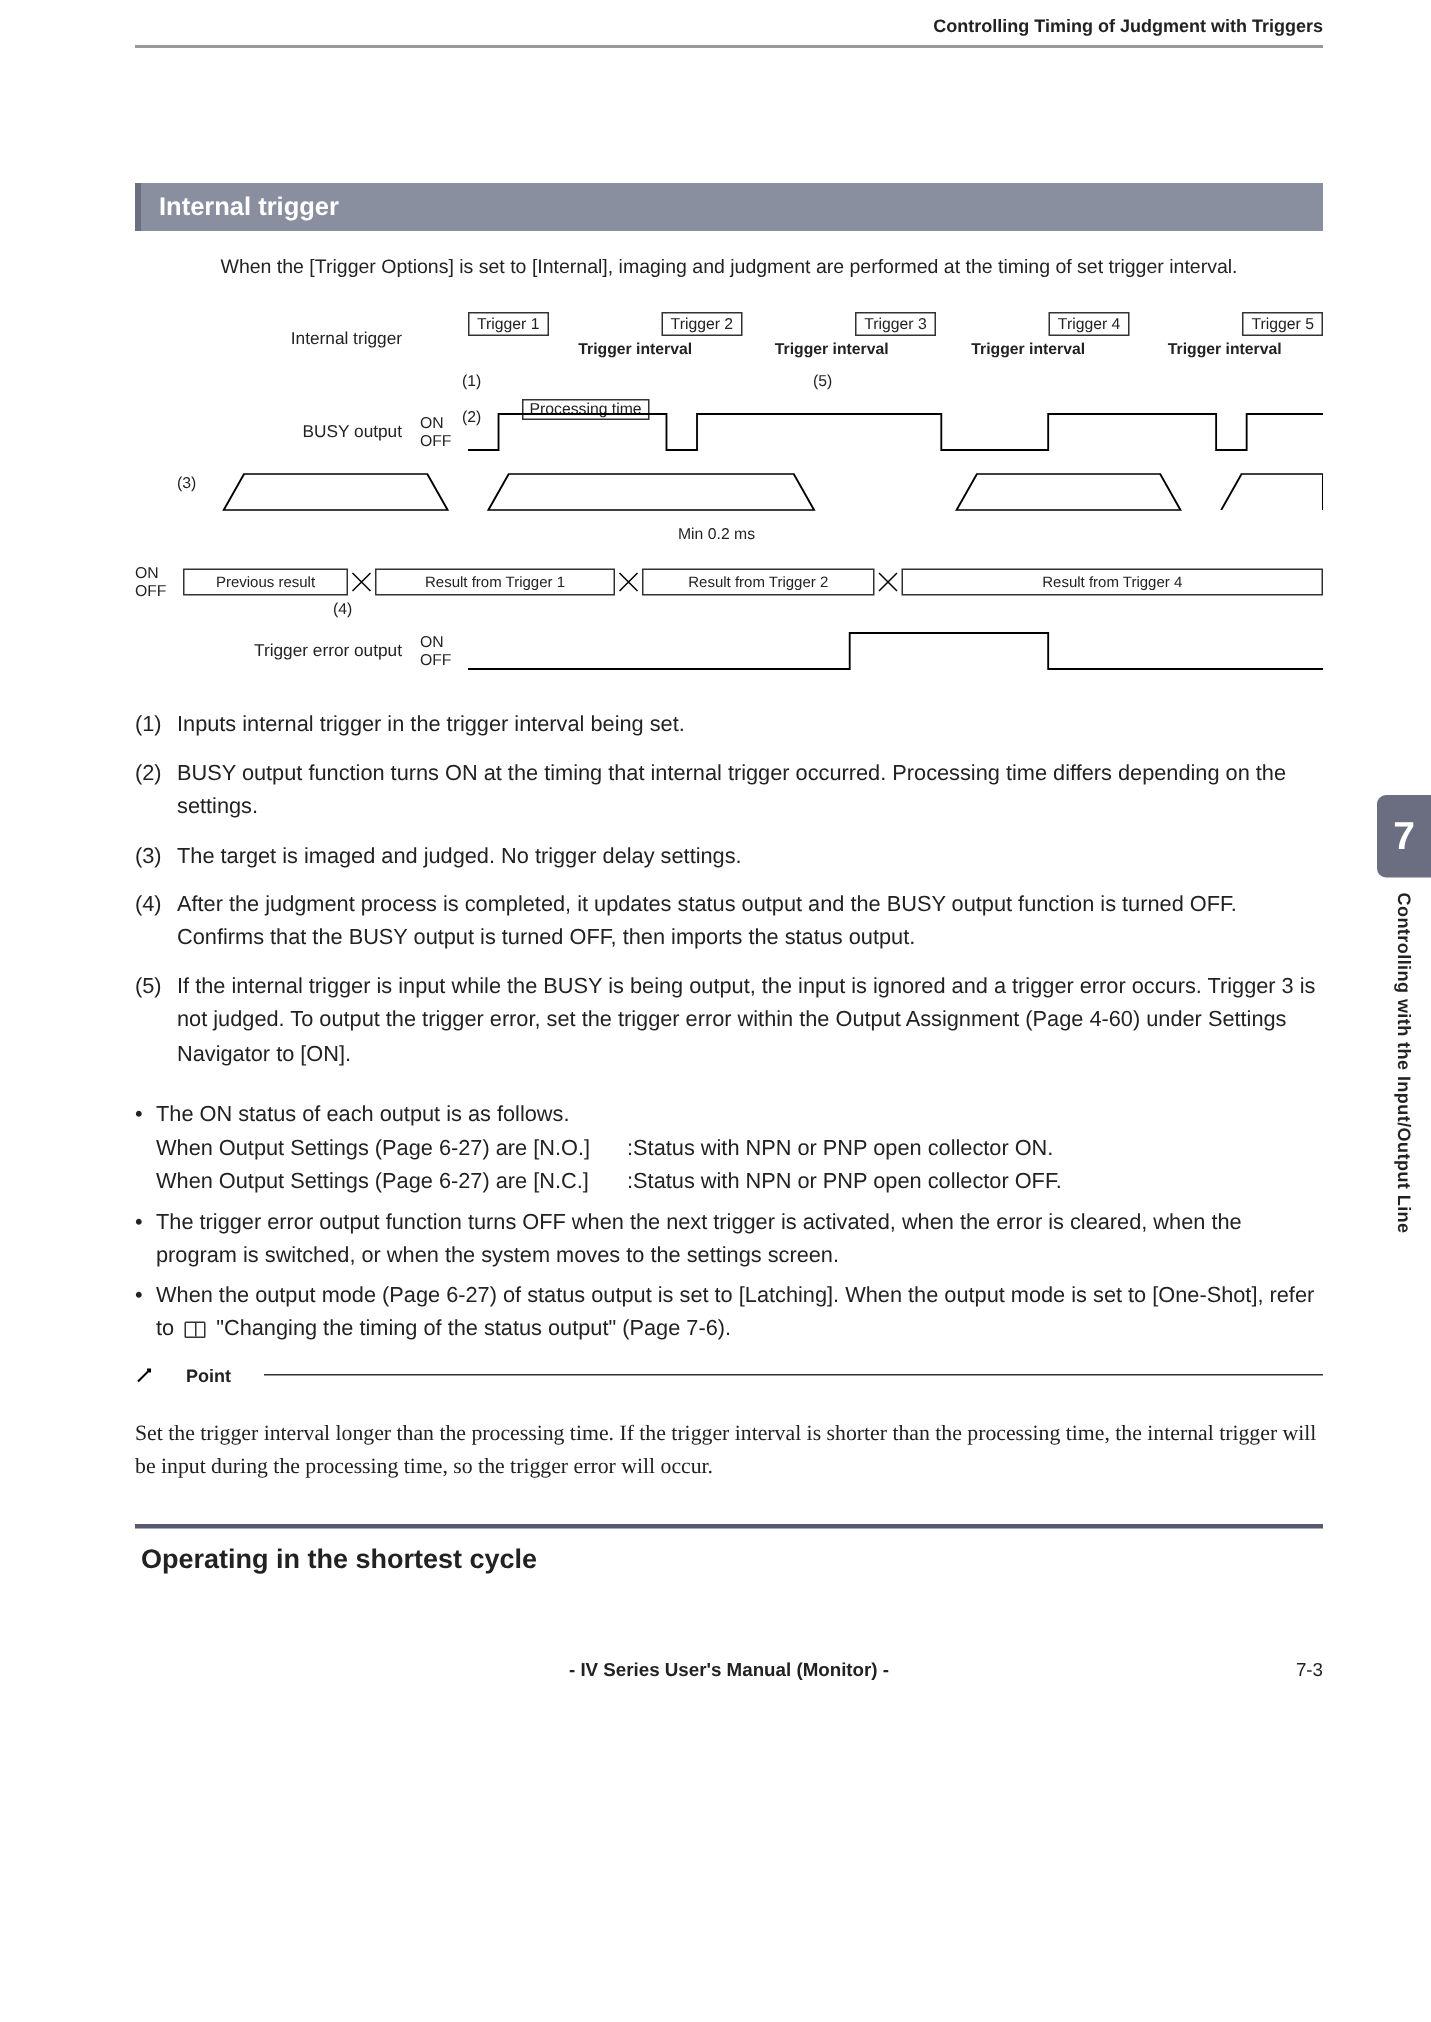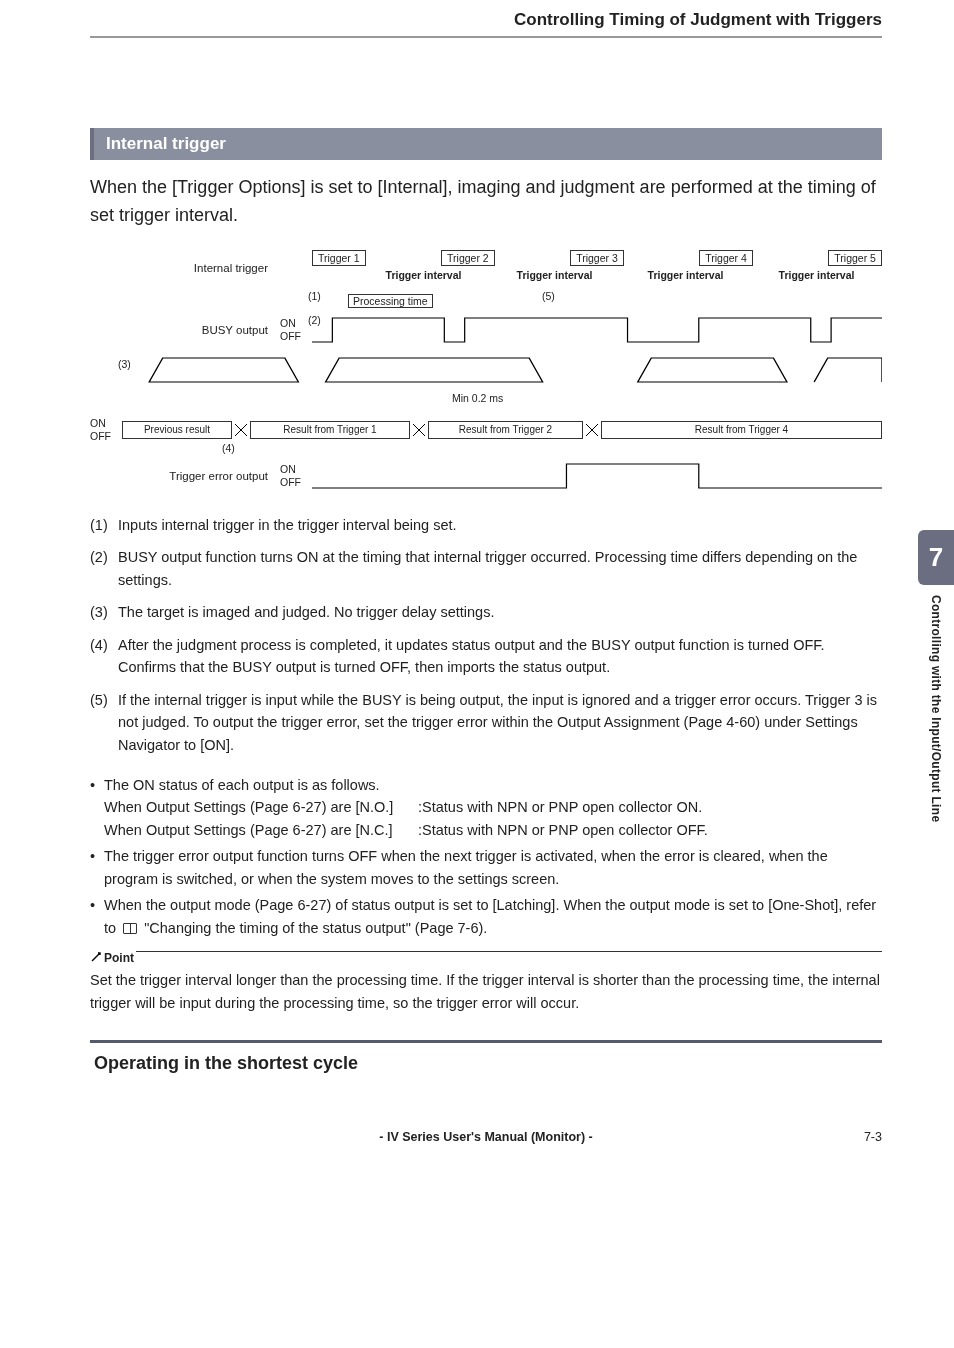--- a/index.html
+++ b/index.html
@@ -14,39 +14,40 @@
   .page {
     padding: 36px 72px 40px 90px;
     position: relative;
   }
   .header-line {
     border-top: 2px solid #999;
     margin-bottom: 6px;
   }
   .header-right {
     text-align: right;
-    font-size: 17px;
+    font-size: 12px;
     font-weight: bold;
     margin-bottom: 6px;
     margin-top: -26px;
   }
   .section-title {
     background: #8a8fa0;
     color: #fff;
     font-weight: bold;
     font-size: 17px;
     padding: 6px 12px;
     margin-top: 90px;
     margin-bottom: 14px;
     border-left: 4px solid #6b6f80;
   }
   .body-text {
-    font-size: 18px;
+    font-size: 13px;
     line-height: 1.55;
     margin-bottom: 20px;
+    text-align: center;
   }
   .diagram {
     font-size: 11px;
     margin: 10px 0 20px 0;
   }
   .diagram-row {
     display: flex;
     align-items: center;
     margin-bottom: 4px;
   }
@@ -121,37 +122,39 @@
   .bullets .dot {
     width: 14px;
     flex-shrink: 0;
   }
   .bullets .txt { flex: 1; }
   .point-block {
     margin-top: 12px;
   }
   .point-head {
     display: flex;
-    gap: 2px;
+    align-items: center;
+    gap: 22px;
     font-size: 12px;
     font-weight: bold;
-    margin-bottom: 4px;
+    margin-bottom: 21px;
   }
   .point-head .line {
     flex: 1;
     height: 1px;
     background: #333;
   }
   .point-icon {
     width: 12px; height: 12px;
     display: inline-block;
   }
   .point-text {
     font-size: 14.5px;
     line-height: 1.55;
+    font-family: Liberation Serif, serif;
   }
   .subsection-rule {
     height: 3px;
     background: #555a6e;
     margin-top: 26px;
   }
   .subsection-title {
     font-size: 18px;
     font-weight: bold;
     margin: 10px 0 12px 4px;
@@ -240,21 +243,21 @@
           <span class="interval-cell">Trigger interval</span>
         </div>
       </div>
     </div>
 
     <div class="diagram-row" style="height:18px;">
       <div class="row-label"></div>
       <div class="row-onoff"></div>
       <div class="row-wave" style="height:18px;">
         <span class="annot" style="left:-4px; top:0;">(1)</span>
-        <span class="annot" style="left:36px; top:4px; border:1px solid #333; padding:0 4px;">Processing time</span>
+        <span class="annot" style="left:36px; top:18px; border:1px solid #333; padding:0 4px;">Processing time</span>
         <span class="annot" style="left:230px; top:0;">(5)</span>
       </div>
     </div>
 
     <div class="diagram-row">
       <div class="row-label">BUSY output</div>
       <div class="row-onoff"><span>ON</span><br><span>OFF</span></div>
       <div class="row-wave">
         <span class="annot" style="left:-4px; top:2px;">(2)</span>
         <svg class="wave" viewBox="0 0 560 36" preserveAspectRatio="none">

